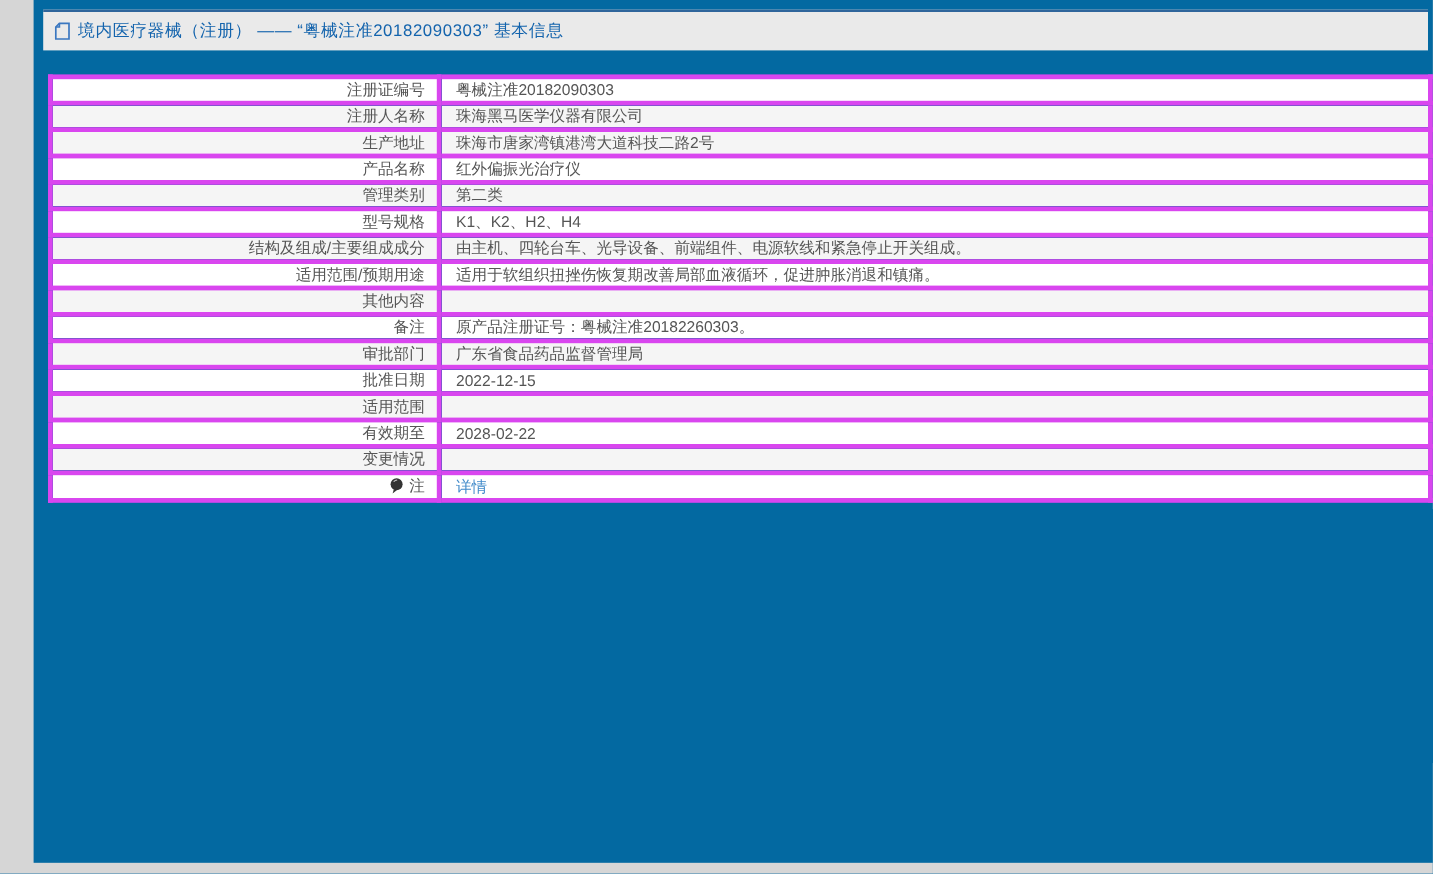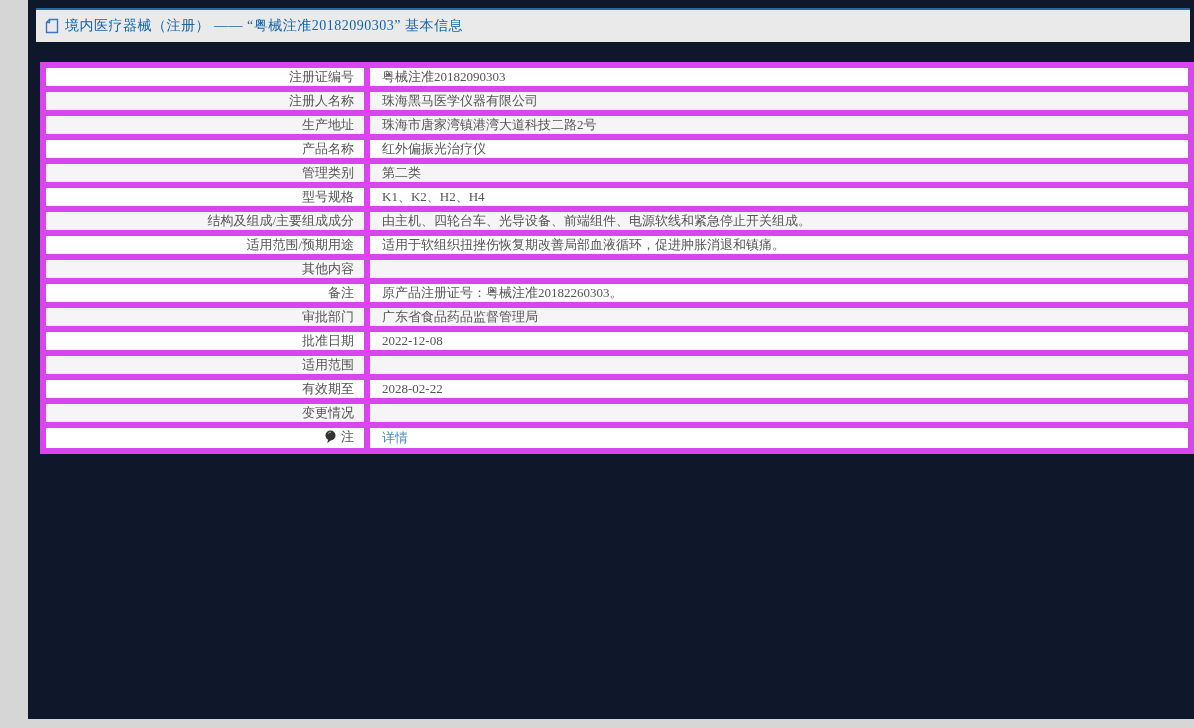--- a/index.html
+++ b/index.html
@@ -8,22 +8,21 @@
     width: 1194px; height: 728px;
     background: #d6d6d6;
     font-family: "Liberation Sans", "DejaVu Sans", sans-serif;
     overflow: hidden;
     position: relative;
   }
   .panel {
     position: absolute;
     left: 28px; top: 0;
     width: 1166px; height: 719px;
-    background: #0f172a;
-    font-family: Liberation Serif, serif;
+    background: #0369a1;
   }
   .titlebar {
     margin: 8px 4px 0 8px;
     height: 34px;
     background: #eaeaea;
     border-top: 2px solid #2f669c;
     display: flex;
     align-items: center;
     padding-left: 9px;
   }
@@ -36,21 +35,21 @@
   }
   .info-table {
     margin: 20px 0 0 12px;
     width: 1154px;
     border-collapse: collapse;
     table-layout: fixed;
     font-size: 13px;
     color: #555555;
   }
   .info-table td {
-    border: 6px solid #d946ef;
+    border: 4px solid #d946ef;
     height: 18px;
     padding: 0;
     background: #ffffff;
     overflow: hidden;
     white-space: nowrap;
   }
   .info-table tr.alt td { background: #f5f5f5; }
   col.c1 { width: 324px; }
   .label-cell { text-align: right; padding-right: 10px !important; }
   .value-cell { text-align: left; padding-left: 12px !important; }
@@ -118,21 +117,21 @@
         <tr>
     <td class="label-cell"><span class="label-inner">备注</span></td>
     <td class="value-cell">原产品注册证号：粤械注准20182260303。</td>
   </tr>
         <tr class="alt">
     <td class="label-cell"><span class="label-inner">审批部门</span></td>
     <td class="value-cell">广东省食品药品监督管理局</td>
   </tr>
         <tr>
     <td class="label-cell"><span class="label-inner">批准日期</span></td>
-    <td class="value-cell">2022-12-08</td>
+    <td class="value-cell">2022-12-15</td>
   </tr>
         <tr class="alt">
     <td class="label-cell"><span class="label-inner">适用范围</span></td>
     <td class="value-cell"></td>
   </tr>
         <tr>
     <td class="label-cell"><span class="label-inner">有效期至</span></td>
     <td class="value-cell">2028-02-22</td>
   </tr>
         <tr class="alt">

